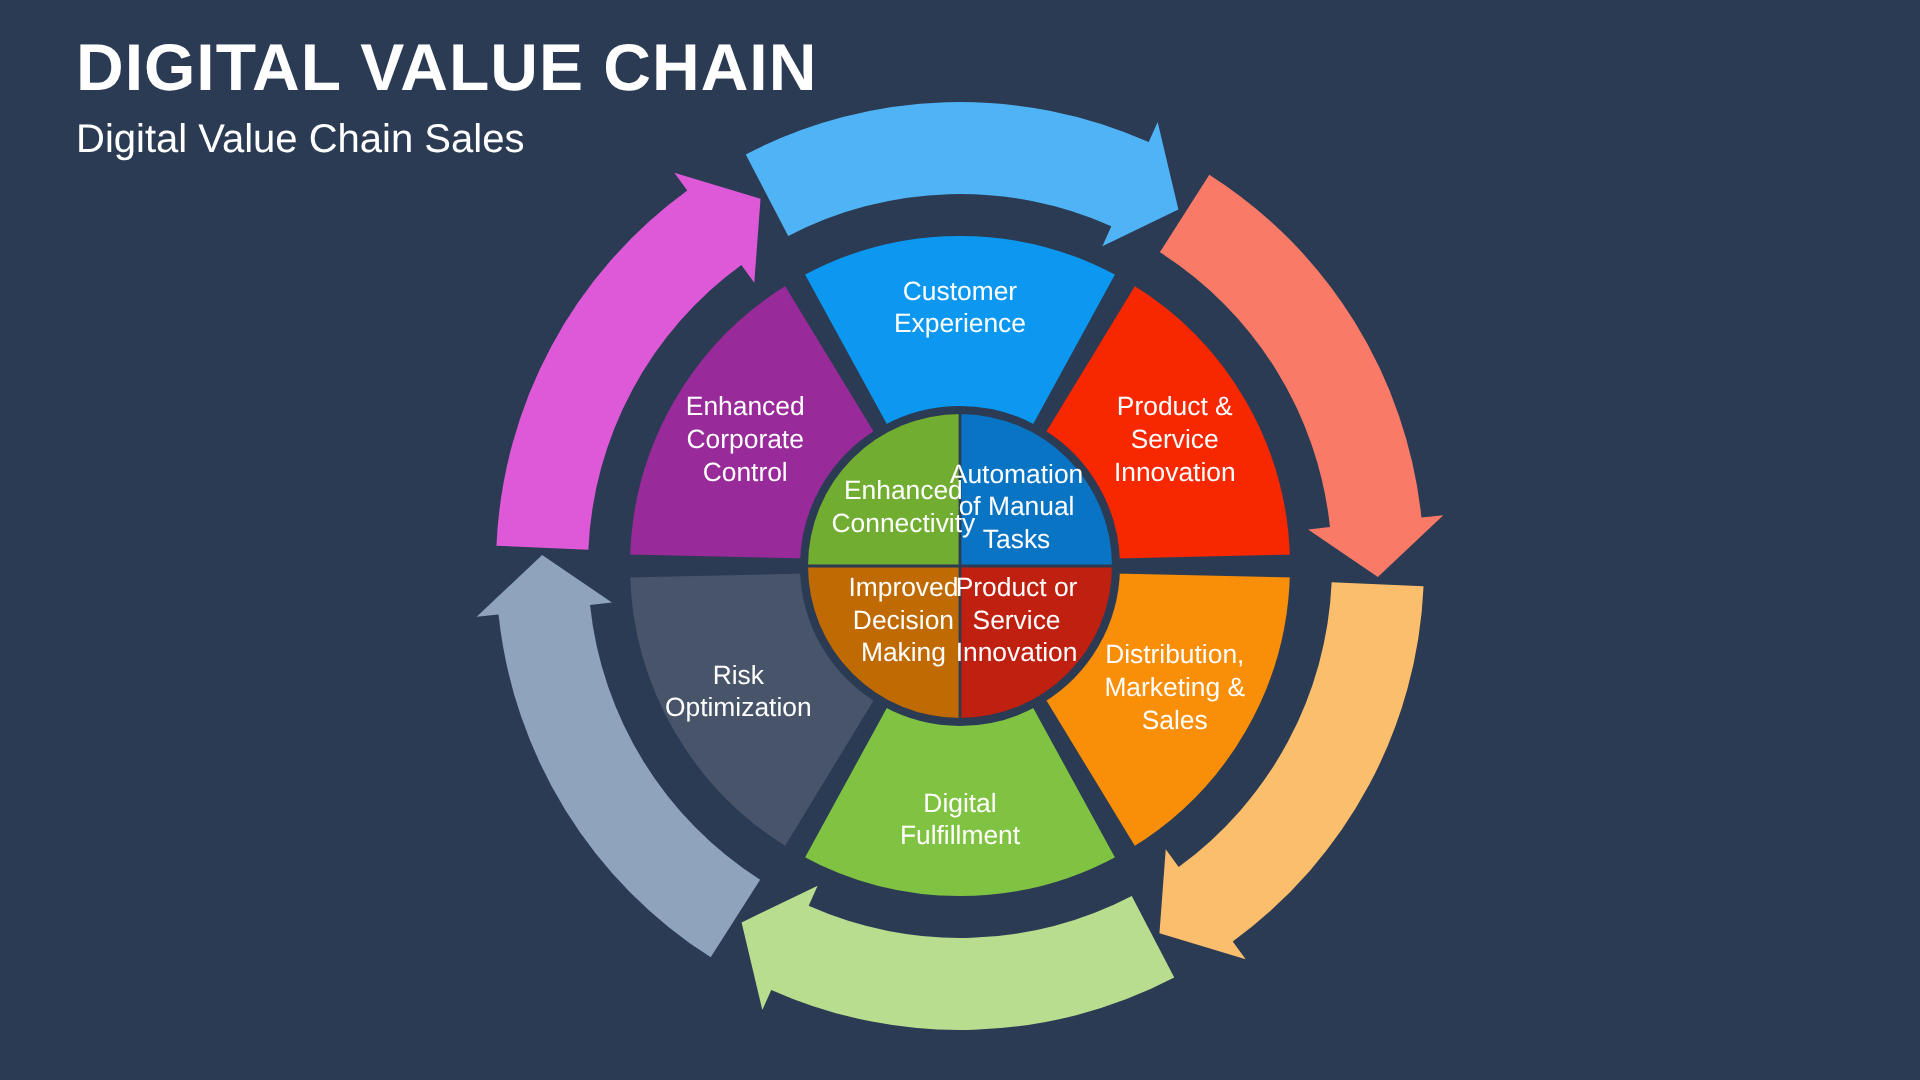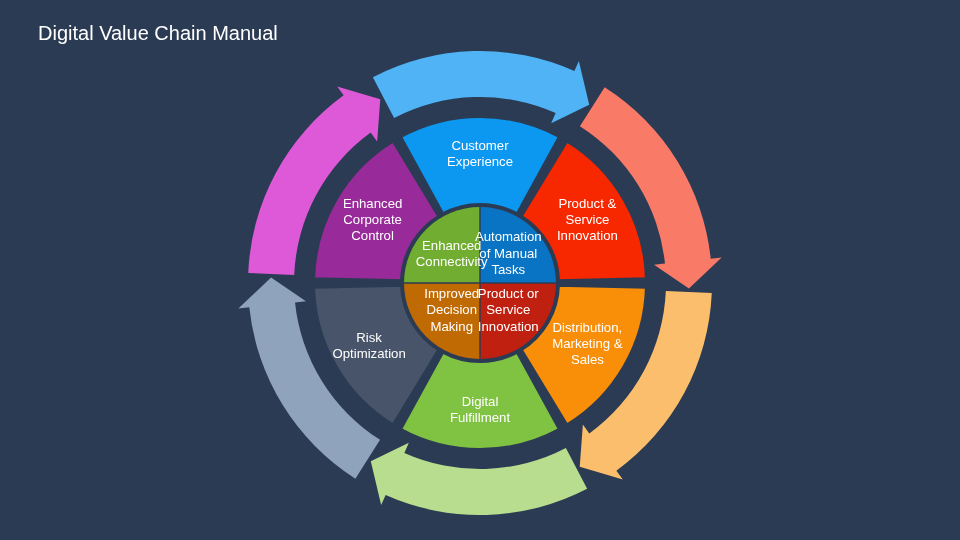--- a/index.html
+++ b/index.html
@@ -61,21 +61,22 @@
   }
   .seg-label { font-size: 13.2px; }
   .hub-label { font-size: 13.2px; }
 </style>
 </head>
 <body>
 
 <div id="slide">
 
   <div id="title-block">
-    <div id="sub-title">Digital Value Chain Manual</div>
+    <div id="main-title">DIGITAL VALUE CHAIN</div>
+    <div id="sub-title">Digital Value Chain Sales</div>
   </div>
 
   <div id="diagram-wrap">
     <svg id="wheel" viewBox="0 0 960 540" xmlns="http://www.w3.org/2000/svg">
       <g id="arrow-ring">
           <g>
             <path d="M372.8743217294722,77.21348670265255A232,232 0 0 1 574.3629011935857,71.0574538269166L578.8370042674194,61.008453792848L589.2022000256334,104.79820564999474L551.1789125382651,123.12954491254484L555.6530156120989,113.08054487847625A186,186 0 0 0 394.11475793828373,118.01598502885074Z" fill="#4fb3f5"></path>
           </g>
           <g>
             <path d="M604.6535091364632,87.33318457141053A232,232 0 0 1 710.7290797254394,258.7493965219044L721.6688205744904,257.5995834259602L688.9283809198914,288.4709821963455L654.0413316894478,264.70751892816065L664.9810725384989,263.55770583221647A186,186 0 0 0 579.9377271525093,126.12919107880325Z" fill="#fa7a68"></path>

